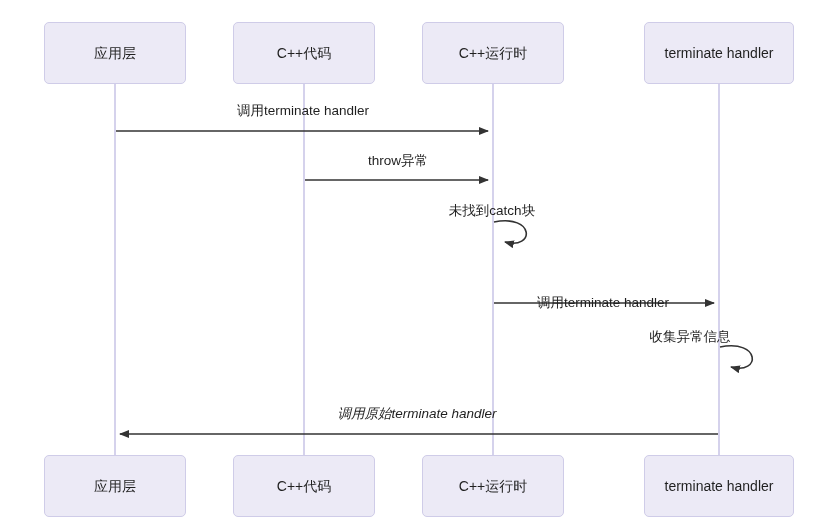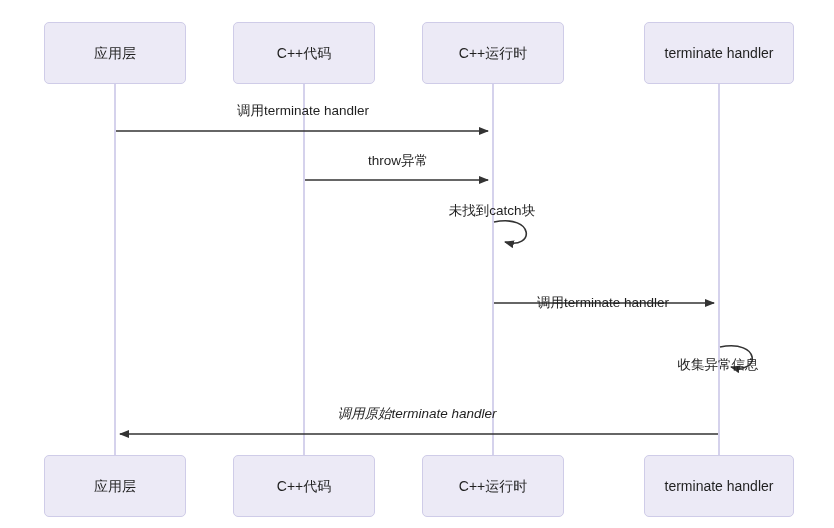--- a/index.html
+++ b/index.html
@@ -110,17 +110,17 @@
       </div>
       <div class="participant-box" style="left: 644px; top: 455px; width: 150px; height: 62px;">
         <span class="participant-label">terminate handler</span>
       </div>
     </div>
   <div id="message-labels">
       <div class="msg-label" style="left: 303px; top: 104px;">调用terminate handler</div>
       <div class="msg-label" style="left: 398px; top: 154px;">throw异常</div>
       <div class="msg-label" style="left: 492px; top: 204px; text-align: center;">未找到catch块</div>
       <div class="msg-label" style="left: 603px; top: 296px;">调用terminate handler</div>
-      <div class="msg-label" style="left: 718px; top: 330px; margin-top: 28px;">收集异常信息</div>
+      <div class="msg-label" style="left: 690px; top: 330px;">收集异常信息</div>
       <div class="msg-label" style="left: 417px; top: 407px; font-style: italic;">调用原始terminate handler</div>
     </div>
 
 </div>
 
 </body></html>

